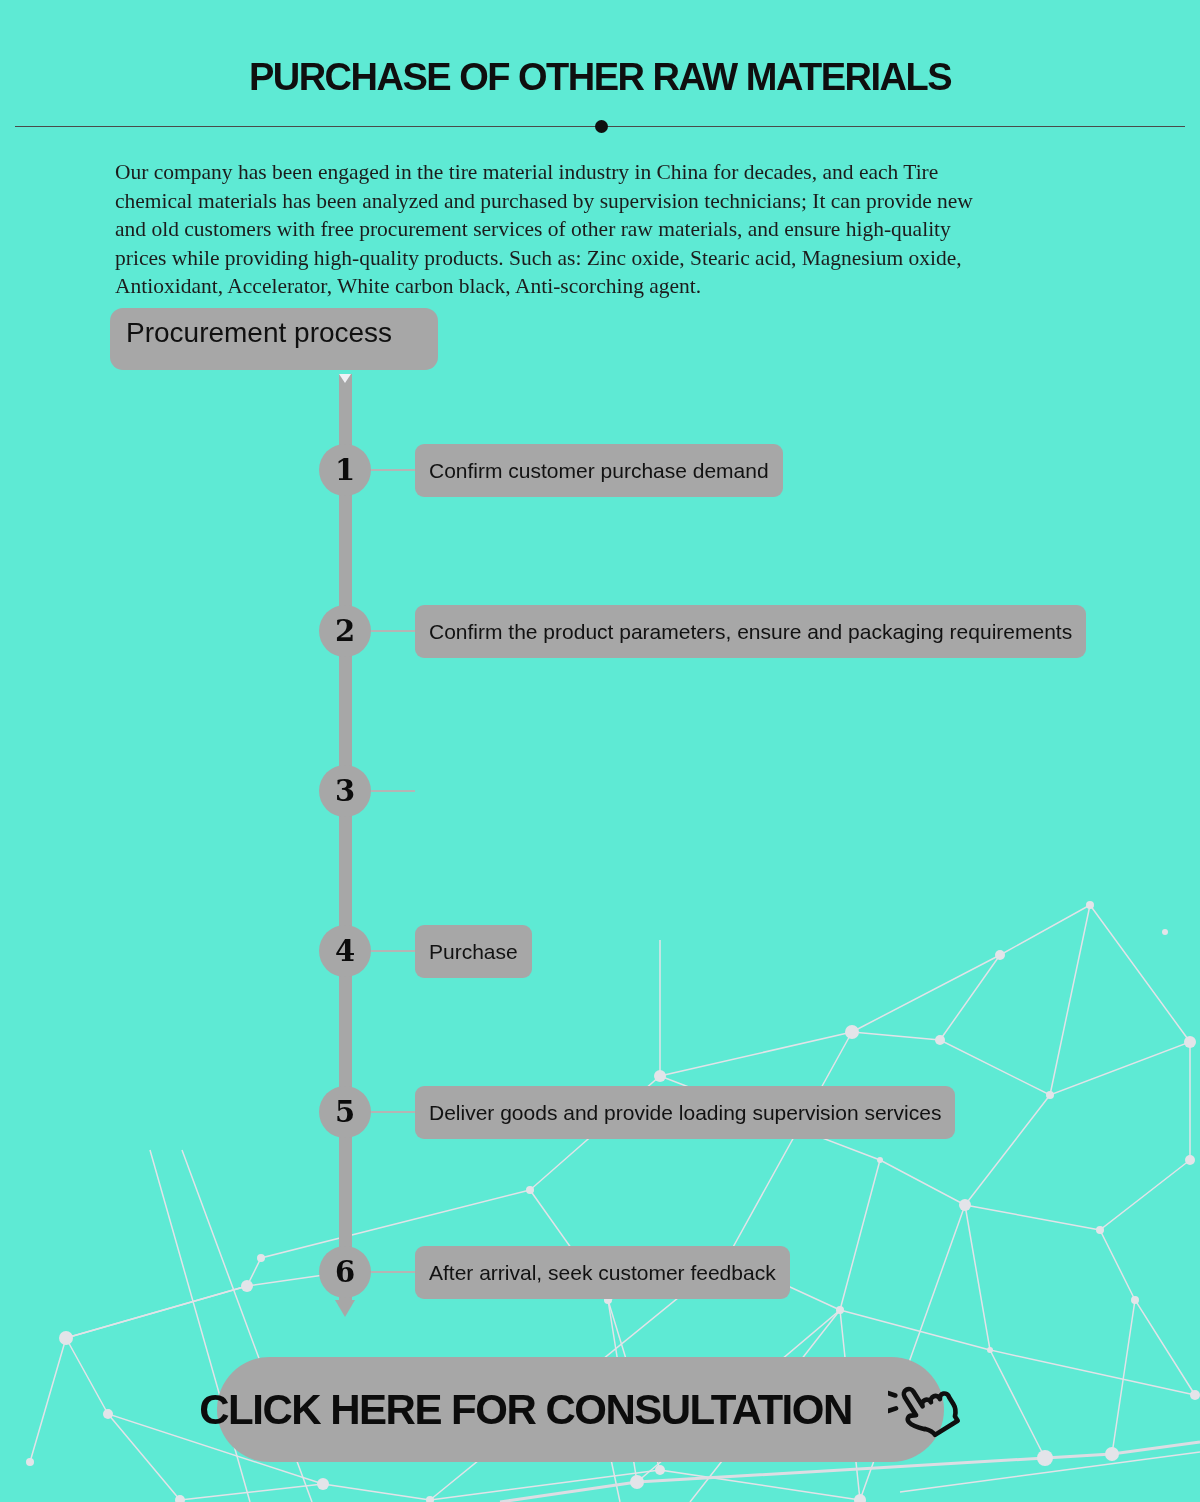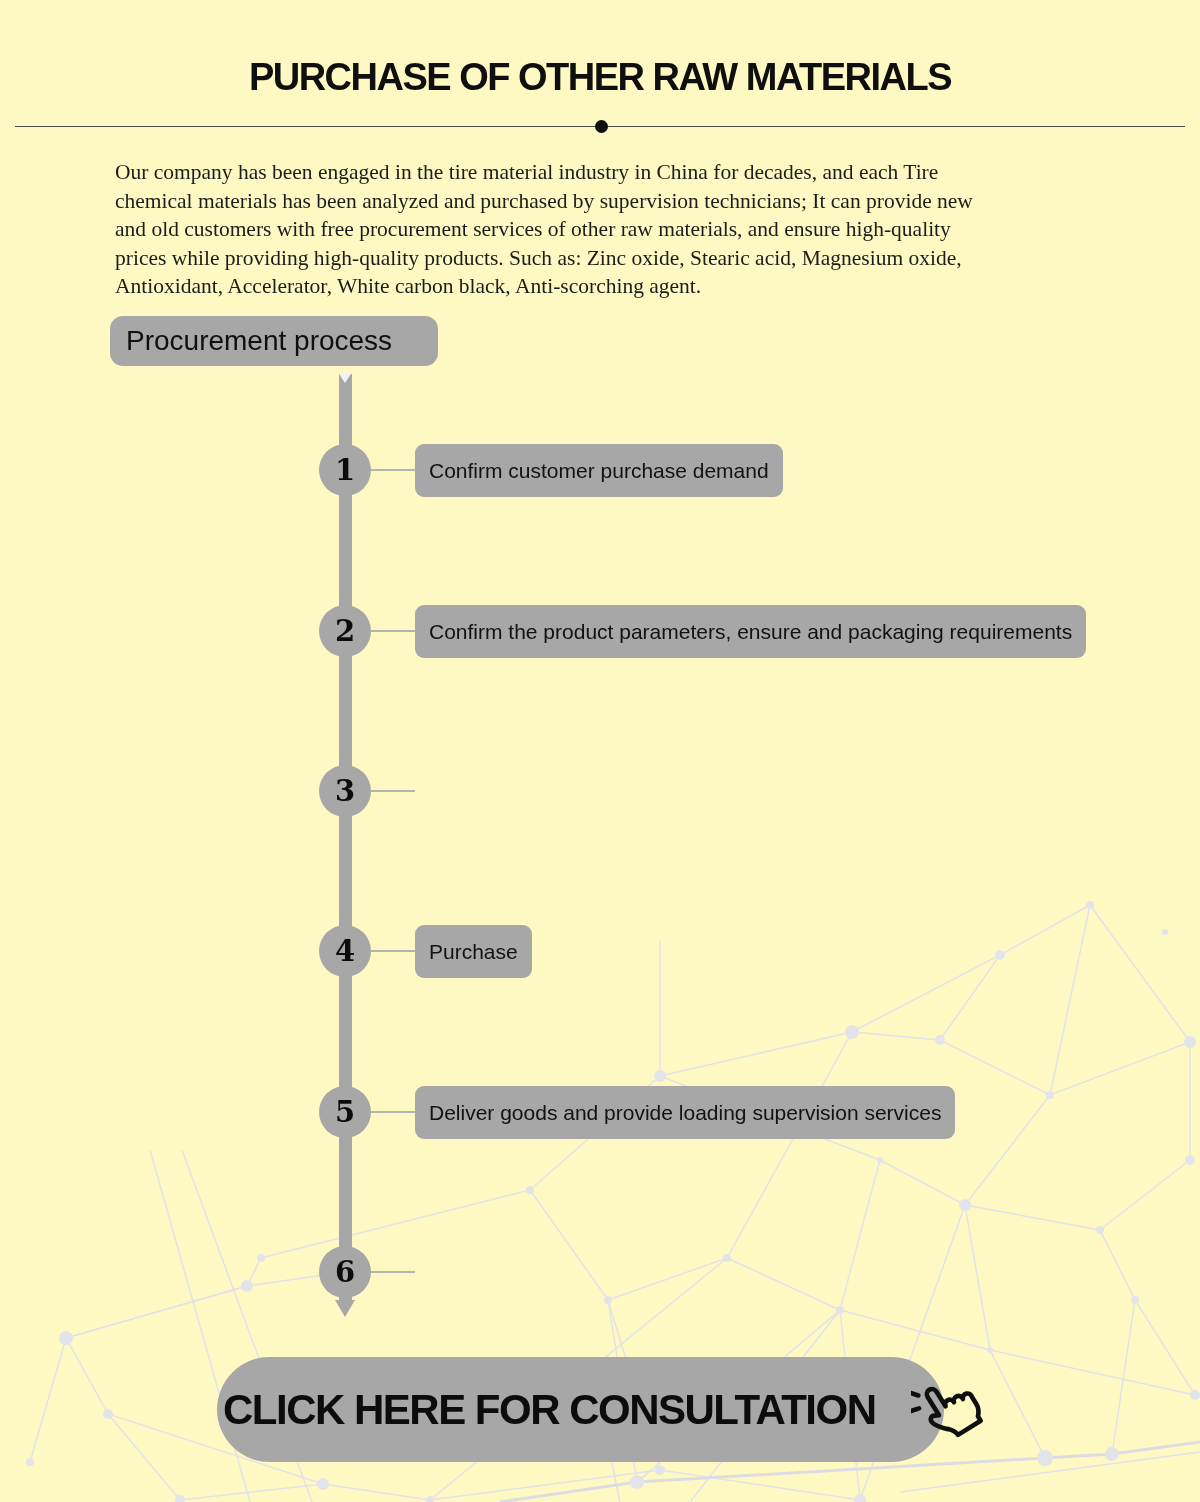--- a/index.html
+++ b/index.html
@@ -1,19 +1,19 @@
 <!DOCTYPE html>
 <html><head>
 <meta charset="utf-8">
 <style>
   html,body{margin:0;padding:0;}
   body{font-family:"Liberation Sans",sans-serif;}
   #canvas{
     position:relative;width:1200px;height:1502px;
-    background:#fef9c3;overflow:hidden;
+    background:#5eead4;overflow:hidden;
   }
   .plexus{position:absolute;left:0;top:0;z-index:0;}
   .content{position:absolute;left:0;top:0;width:100%;height:100%;z-index:1;}
 
   
   .page-title{
     position:absolute;top:56px;left:0;width:100%;
     text-align:center;font-weight:bold;font-size:38px;letter-spacing:-1.5px;
     color:#0f0f0f;
   }
@@ -21,21 +21,21 @@
   .divider-dot{position:absolute;top:120px;left:595px;width:13px;height:13px;border-radius:50%;background:#0f0f0f;}
 
   
   .intro{
     position:absolute;top:158px;left:115px;width:1040px;
     font-family:Liberation Serif, serif;font-size:21.5px;line-height:28.6px;color:#1c1c1c;
   }
 
   
   .proc-badge{
-    position:absolute;top:316px;left:110px;height:50px;line-height:50px;
+    position:absolute;top:308px;left:110px;height:62px;line-height:50px;
     background:var(--gray);color:#101010;font-size:28px;
     padding:0 46px 0 16px;border-radius:13px;
   }
 
   :root{--gray:#a7a7a7;--bg:#f0f1f5;}
 
   
   .tl-bar{position:absolute;left:339px;top:374px;width:13px;height:928px;background:var(--gray);}
   .tl-notch{
     position:absolute;left:339px;top:374px;width:0;height:0;
@@ -59,21 +59,21 @@
   .step-label{
     height:37px;line-height:37px;background:var(--gray);border-radius:9px;
     padding:8px 14px;font-size:21px;color:#121212;white-space:nowrap;
   }
   .step-1{top:444px;} .step-2{top:605px;} .step-3{top:765px;}
   .step-4{top:925px;} .step-5{top:1086px;} .step-6{top:1246px;}
 
   
   .cta-button{
     position:absolute;left:217px;top:1357px;width:727px;height:105px;border-radius:53px;
-    background:var(--gray);display:flex;align-items:center;justify-content:flex-start;gap:36px;
+    background:var(--gray);display:flex;align-items:center;justify-content:center;gap:36px;
     cursor:pointer;border:none;
   }
   .cta-label{
     font-weight:bold;font-size:42px;letter-spacing:-1.5px;color:#0c0c0c;white-space:nowrap;
   }
   .cta-icon{width:74px;height:74px;flex:0 0 auto;}
 </style>
 </head>
 <body>
 
@@ -189,20 +189,21 @@
       </div>
       <div class="step-connector"></div>
       <div class="step-label">Deliver goods and provide loading supervision services</div>
     </div>
 
     <div class="step step-6">
       <div class="step-circle">
         <span class="step-number">6</span>
       </div>
       <div class="step-connector"></div>
+      <div class="step-label">After arrival, seek customer feedback</div>
     </div>
 
     <button class="cta-button">
       <span class="cta-label">CLICK HERE FOR CONSULTATION</span>
       <svg class="cta-icon" viewBox="0 0 72 72" fill="none" stroke="#0f0f0f" stroke-width="4.5" stroke-linecap="round" stroke-linejoin="round">
         <g transform="rotate(-32 36 38)">
           <path d="M27 52 c-5 -5 -9 -10 -9.5 -14 c-0.4 -3.5 2.5 -5.5 5.5 -4 l4 2 V15 a5 5 0 0 1 10 0 v17 a4.5 4.5 0 0 1 9 1 a4.5 4.5 0 0 1 9 2 a4.5 4.5 0 0 1 8.5 3 v8 c0 5 -2 8 -5 11 v5 h-26 c0 -4 -2 -7 -5 -10 z"></path>
           <path d="M20 9 l-5 -6"></path>
           <path d="M14 20 l-8 -2"></path>
         </g>

